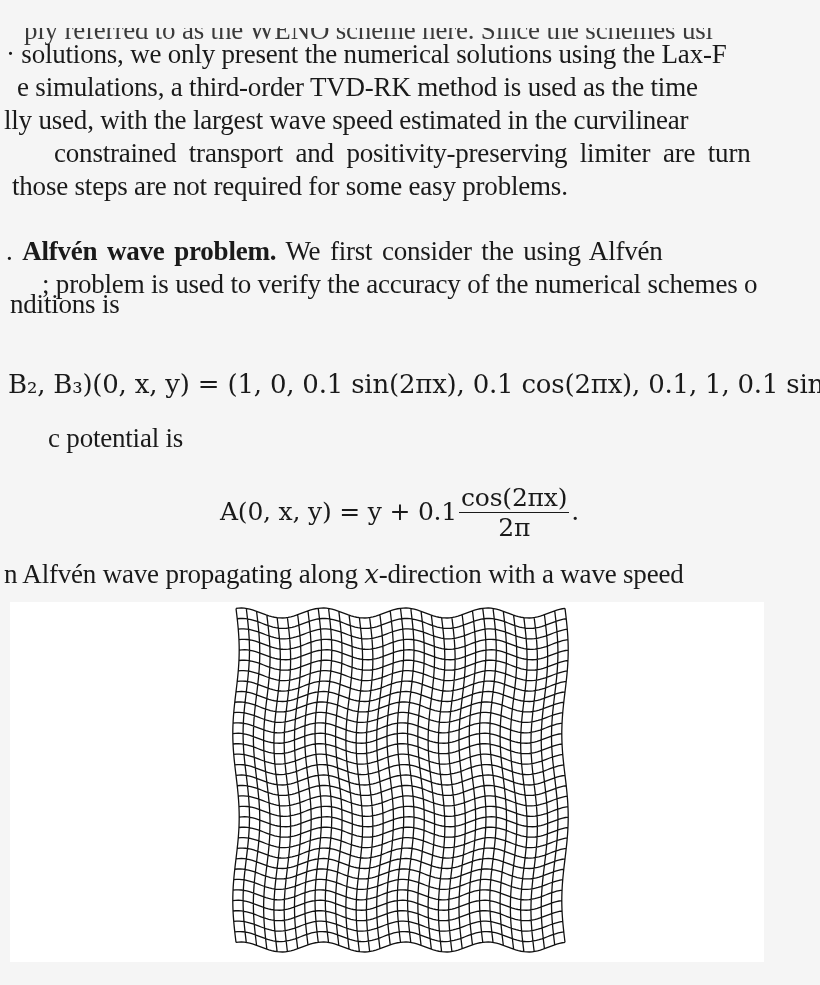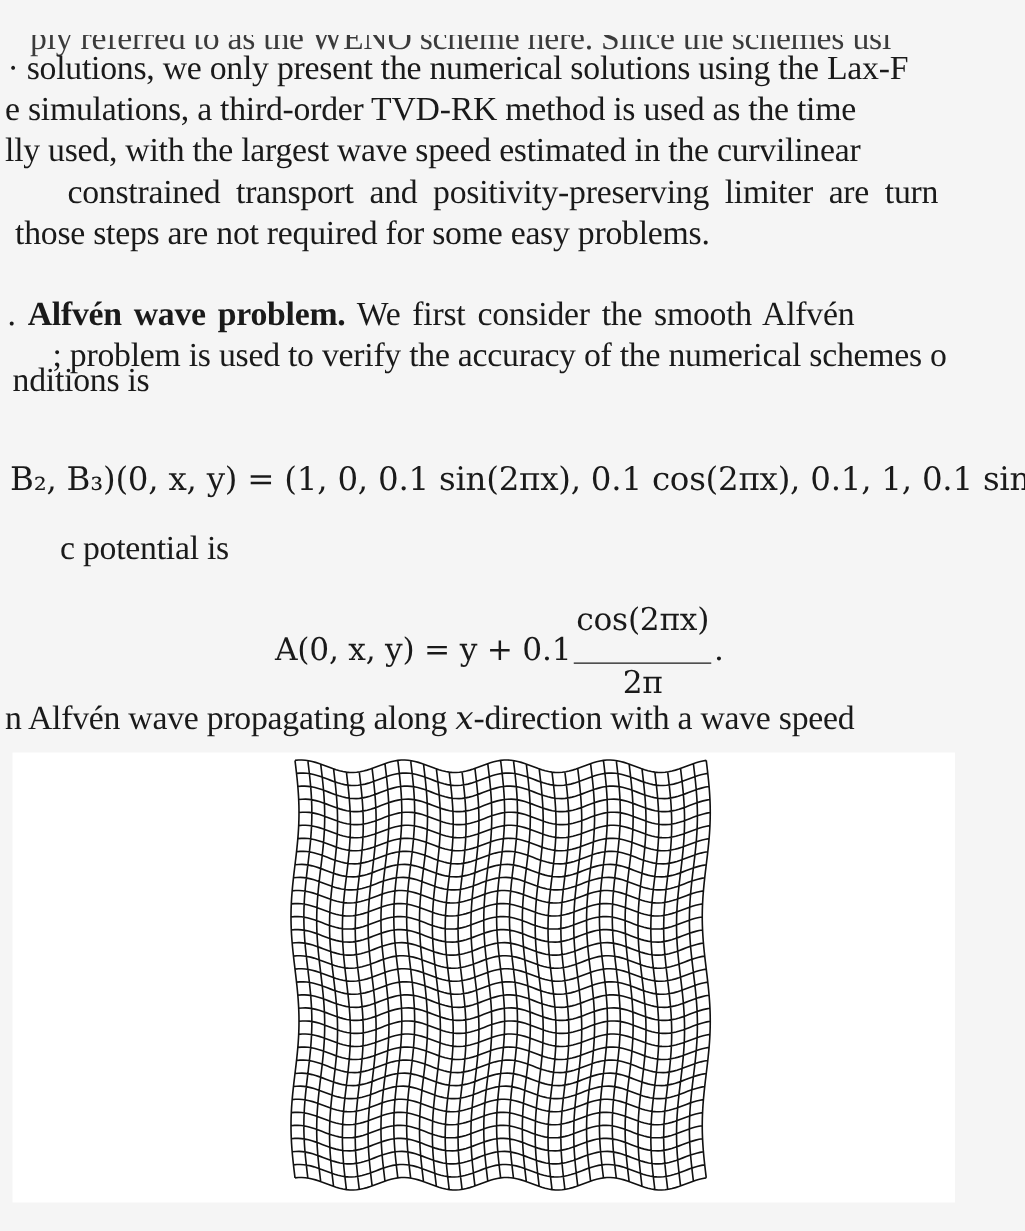--- a/index.html
+++ b/index.html
@@ -14,44 +14,44 @@
       font-size: 27px; line-height: 32px; letter-spacing: -0.2px;
     }
     .clipped-top { top: 14px; left: 24px; clip-path: inset(14px 0 0 0); opacity: 0.85; }
     .bold { font-weight: bold; }
     .math { font-family: "DejaVu Serif", "Liberation Serif", serif; font-size: 25px; }
     .ital { font-style: italic; }
     .frac {
       display: inline-block; vertical-align: middle; text-align: center;
       margin: 0 2px;
     }
-    .frac .num { display: block; border-bottom: 1.5px solid #1a1a1a; padding: 0 2px 20px 2px; line-height: 28px; }
+    .frac .num { display: block; border-bottom: 1.5px solid #1a1a1a; padding: 0 2px 0 2px; line-height: 28px; }
     .frac .den { display: block; line-height: 30px; }
     .figure-box {
       position: absolute; left: 10px; top: 602px; width: 754px; height: 360px;
       background: #ffffff;
     }
     .mesh { position: absolute; left: 0; top: 0; }
   </style>
 </head>
 <body>
 
 <div>
 
   <div class="line clipped-top">ply referred to as the WENO scheme here. Since the schemes usi</div>
   <div class="line" style="top:38px; left:6px;">· solutions, we only present the numerical solutions using the Lax-F</div>
-  <div class="line" style="top:71px; left:4px;">e simulations, a third-order TVD-RK method is used as the time</div>
+  <div class="line" style="top:71px; left:17px;">e simulations, a third-order TVD-RK method is used as the time</div>
   <div class="line" style="top:104px; left:4px;">lly used, with the largest wave speed estimated in the curvilinear</div>
   <div class="line" style="top:137px; left:14px; word-spacing:6px;margin-left:40px;">constrained transport and positivity-preserving limiter are turn</div>
   <div class="line" style="top:170px; left:12px;">those steps are not required for some easy problems.</div>
 
   <div class="line" style="top:235px; left:6px; word-spacing:3px;">
     <span>.</span>
     <span class="bold">Alfvén wave problem.</span>
-    <span>We first consider the smooth Alfvén</span>
+    <span>We first consider the using Alfvén</span>
   </div>
   <div class="line" style="top:268px; left:6px;margin-left:36px;">; problem is used to verify the accuracy of the numerical schemes o</div>
   <div class="line" style="top:288px; left:10px;">nditions is</div>
 
   <div class="line math" style="top:368px; left:8px; font-size:26px;">B₂, B₃)(0, x, y) = (1, 0, 0.1 sin(2πx), 0.1 cos(2πx), 0.1, 1, 0.1 sin(2πx</div>
 
   <div class="line" style="top:422px; left:12px;margin-left:36px;">c potential is</div>
 
   <div class="line math" style="top:482px; left:220px; line-height:60px;">
     <span>A(0, x, y) = y + 0.1</span><span class="frac"><span class="num">cos(2πx)</span><span class="den">2π</span></span><span>.</span>

